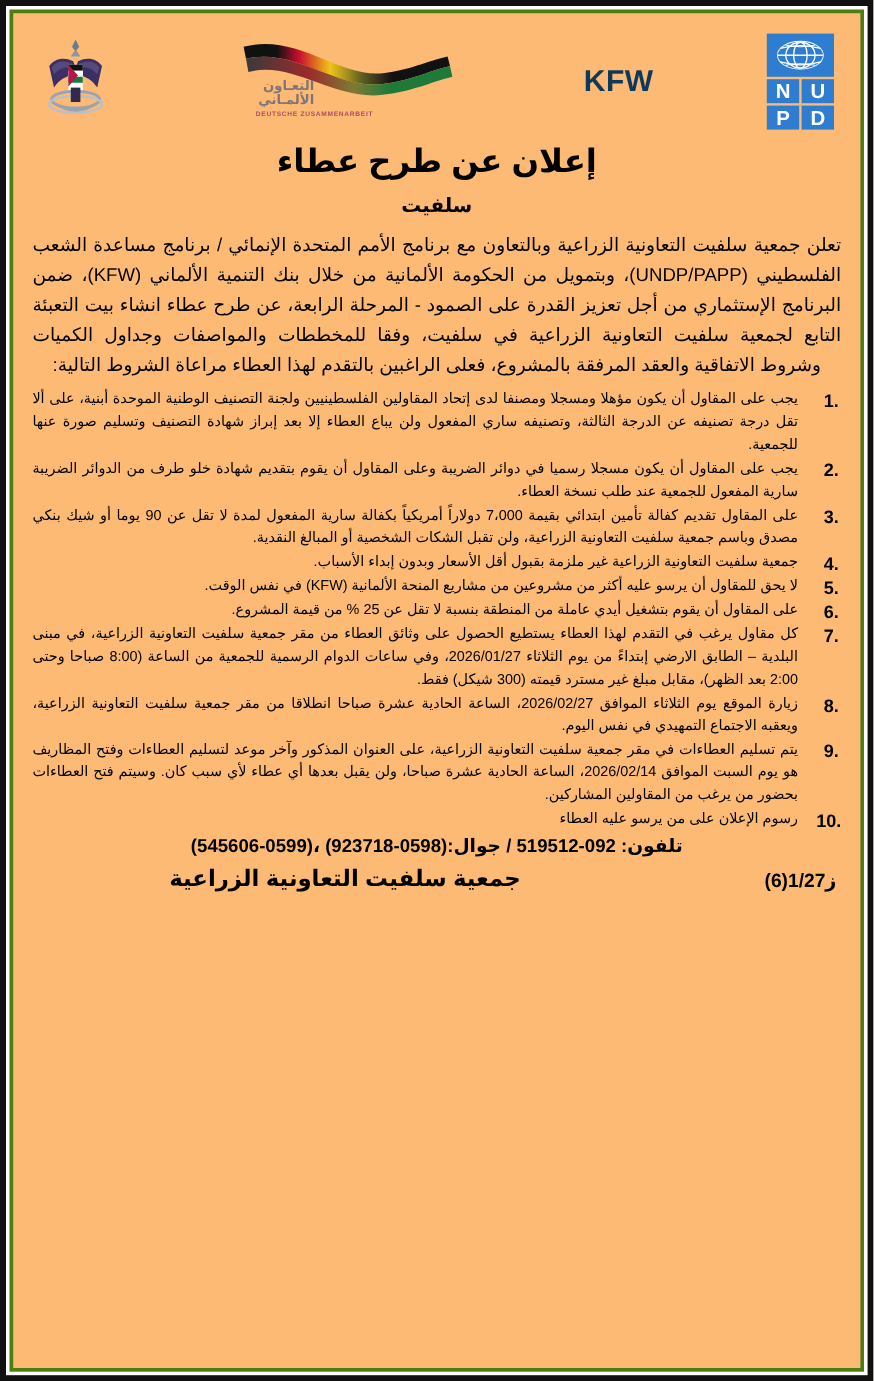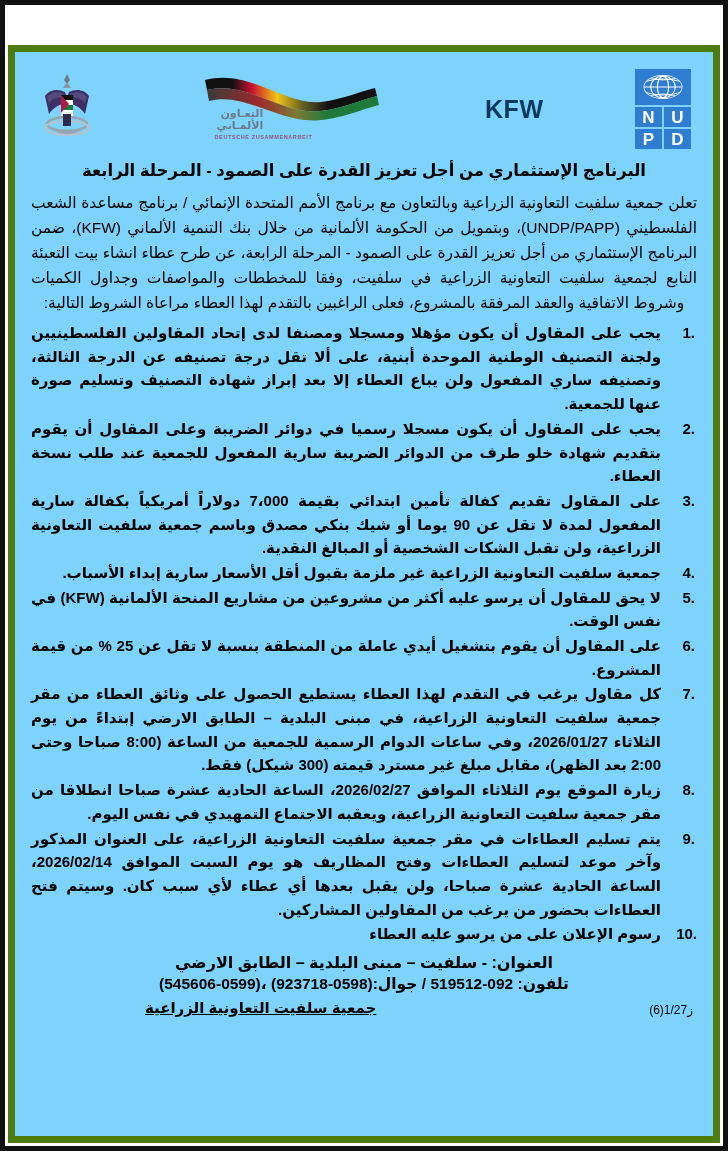--- a/index.html
+++ b/index.html
@@ -19,25 +19,24 @@
     position: relative;
     width: 728px;
     height: 1151px;
     box-sizing: border-box;
     background: #ffffff;
     border: 5px solid #111111;
   }
   #page-inner {
     position: absolute;
     inset: 3px;
-    border: 7px solid #4d7c0f;
-    background: #7dd3fc;
+    border: 3px solid #4d7c0f;
+    background: #fdba74;
     box-sizing: border-box;
     overflow: hidden;
-    margin-top: 37px;
   }
   #content {
     position: absolute;
     inset: 0;
     padding: 8px 14px 0 14px;
     box-sizing: border-box;
   }
 
   
   .logo-bar {
@@ -161,22 +160,22 @@
 
   ol.terms {
     margin: 0 2px 4px 2px;
     padding: 0 30px 0 0;
     list-style: none;
     counter-reset: term;
   }
   ol.terms > li {
     position: relative;
     counter-increment: term;
-    font-size: 15px;
-    font-weight: 700;
+    font-size: 12px;
+    font-weight: 400;
     color: #000;
     line-height: 1.58;
     text-align: justify;
     text-align-last: right;
     margin-bottom: 1px;
     padding-right: 6px;
   }
   ol.terms > li::before {
     content: counter(term) ".";
     position: absolute;
@@ -206,31 +205,30 @@
   }
   .footer-row {
     display: flex;
     flex-direction: row;
     justify-content: space-between;
     align-items: flex-end;
     margin-top: 6px;
     padding: 0 6px 0 6px;
   }
   .footer-ref {
-    font-size: 12px;
-    font-weight: 400;
+    font-size: 16px;
+    font-weight: 700;
     color: #000;
     direction: rtl;
   }
   .footer-org {
-    font-size: 15px;
+    font-size: 19px;
     font-weight: 700;
     color: #000;
     padding-left: 110px;
-    text-decoration: underline;
   }
 </style>
 </head>
 <body>
 
 <div id="page">
   <div id="page-inner">
     <div id="content">
 
       <div class="logo-bar">
@@ -310,41 +308,41 @@
             <div class="undp-cell">N</div>
           </div>
           <div class="undp-row">
             <div class="undp-cell">D</div>
             <div class="undp-cell">P</div>
           </div>
         </div>
 
       </div>
 
+      <div class="main-title">إعلان عن طرح عطاء</div>
 
       <div class="subtitle">
-        <div>البرنامج الإستثماري من أجل تعزيز القدرة على الصمود - المرحلة الرابعة</div>
+        <div>سلفيت</div>
       </div>
 
       <div class="intro">تعلن جمعية سلفيت التعاونية الزراعية وبالتعاون مع برنامج الأمم المتحدة الإنمائي / برنامج مساعدة الشعب الفلسطيني (UNDP/PAPP)، وبتمويل من الحكومة الألمانية من خلال بنك التنمية الألماني (KFW)، ضمن البرنامج الإستثماري من أجل تعزيز القدرة على الصمود - المرحلة الرابعة، عن طرح عطاء انشاء بيت التعبئة التابع لجمعية سلفيت التعاونية الزراعية في سلفيت، وفقا للمخططات والمواصفات وجداول الكميات وشروط الاتفاقية والعقد المرفقة بالمشروع، فعلى الراغبين بالتقدم لهذا العطاء مراعاة الشروط التالية:</div>
 
       <ol class="terms">
         <li>يجب على المقاول أن يكون مؤهلا ومسجلا ومصنفا لدى إتحاد المقاولين الفلسطينيين ولجنة التصنيف الوطنية الموحدة أبنية، على ألا تقل درجة تصنيفه عن الدرجة الثالثة، وتصنيفه ساري المفعول ولن يباع العطاء إلا بعد إبراز شهادة التصنيف وتسليم صورة عنها للجمعية.</li>
         <li>يجب على المقاول أن يكون مسجلا رسميا في دوائر الضريبة وعلى المقاول أن يقوم بتقديم شهادة خلو طرف من الدوائر الضريبة سارية المفعول للجمعية عند طلب نسخة العطاء.</li>
         <li>على المقاول تقديم كفالة تأمين ابتدائي بقيمة 7،000 دولاراً أمريكياً بكفالة سارية المفعول لمدة لا تقل عن 90 يوما أو شيك بنكي مصدق وباسم جمعية سلفيت التعاونية الزراعية، ولن تقبل الشكات الشخصية أو المبالغ النقدية.</li>
-        <li>جمعية سلفيت التعاونية الزراعية غير ملزمة بقبول أقل الأسعار سارية إبداء الأسباب.</li>
+        <li>جمعية سلفيت التعاونية الزراعية غير ملزمة بقبول أقل الأسعار وبدون إبداء الأسباب.</li>
         <li>لا يحق للمقاول أن يرسو عليه أكثر من مشروعين من مشاريع المنحة الألمانية (KFW) في نفس الوقت.</li>
         <li>على المقاول أن يقوم بتشغيل أيدي عاملة من المنطقة بنسبة لا تقل عن 25 % من قيمة المشروع.</li>
         <li>كل مقاول يرغب في التقدم لهذا العطاء يستطيع الحصول على وثائق العطاء من مقر جمعية سلفيت التعاونية الزراعية، في مبنى البلدية – الطابق الارضي إبتداءً من يوم الثلاثاء 2026/01/27، وفي ساعات الدوام الرسمية للجمعية من الساعة (8:00 صباحا وحتى 2:00 بعد الظهر)، مقابل مبلغ غير مسترد قيمته (300 شيكل) فقط.</li>
         <li>زيارة الموقع يوم الثلاثاء الموافق 2026/02/27، الساعة الحادية عشرة صباحا انطلاقا من مقر جمعية سلفيت التعاونية الزراعية، ويعقبه الاجتماع التمهيدي في نفس اليوم.</li>
         <li>يتم تسليم العطاءات في مقر جمعية سلفيت التعاونية الزراعية، على العنوان المذكور وآخر موعد لتسليم العطاءات وفتح المظاريف هو يوم السبت الموافق 2026/02/14، الساعة الحادية عشرة صباحا، ولن يقبل بعدها أي عطاء لأي سبب كان. وسيتم فتح العطاءات بحضور من يرغب من المقاولين المشاركين.</li>
         <li class="wide-num">رسوم الإعلان على من يرسو عليه العطاء</li>
       </ol>
 
-      <div class="address-line">العنوان: - سلفيت – مبنى البلدية – الطابق الارضي</div>
       <div class="phone-line">تلفون: 092-519512 / جوال:(0598-923718) ،(0599-545606)</div>
 
       <div class="footer-row">
         <div class="footer-ref">ز1/27(6)</div>
         <div class="footer-org">جمعية سلفيت التعاونية الزراعية</div>
       </div>
 
     </div>
   </div>
 </div>

